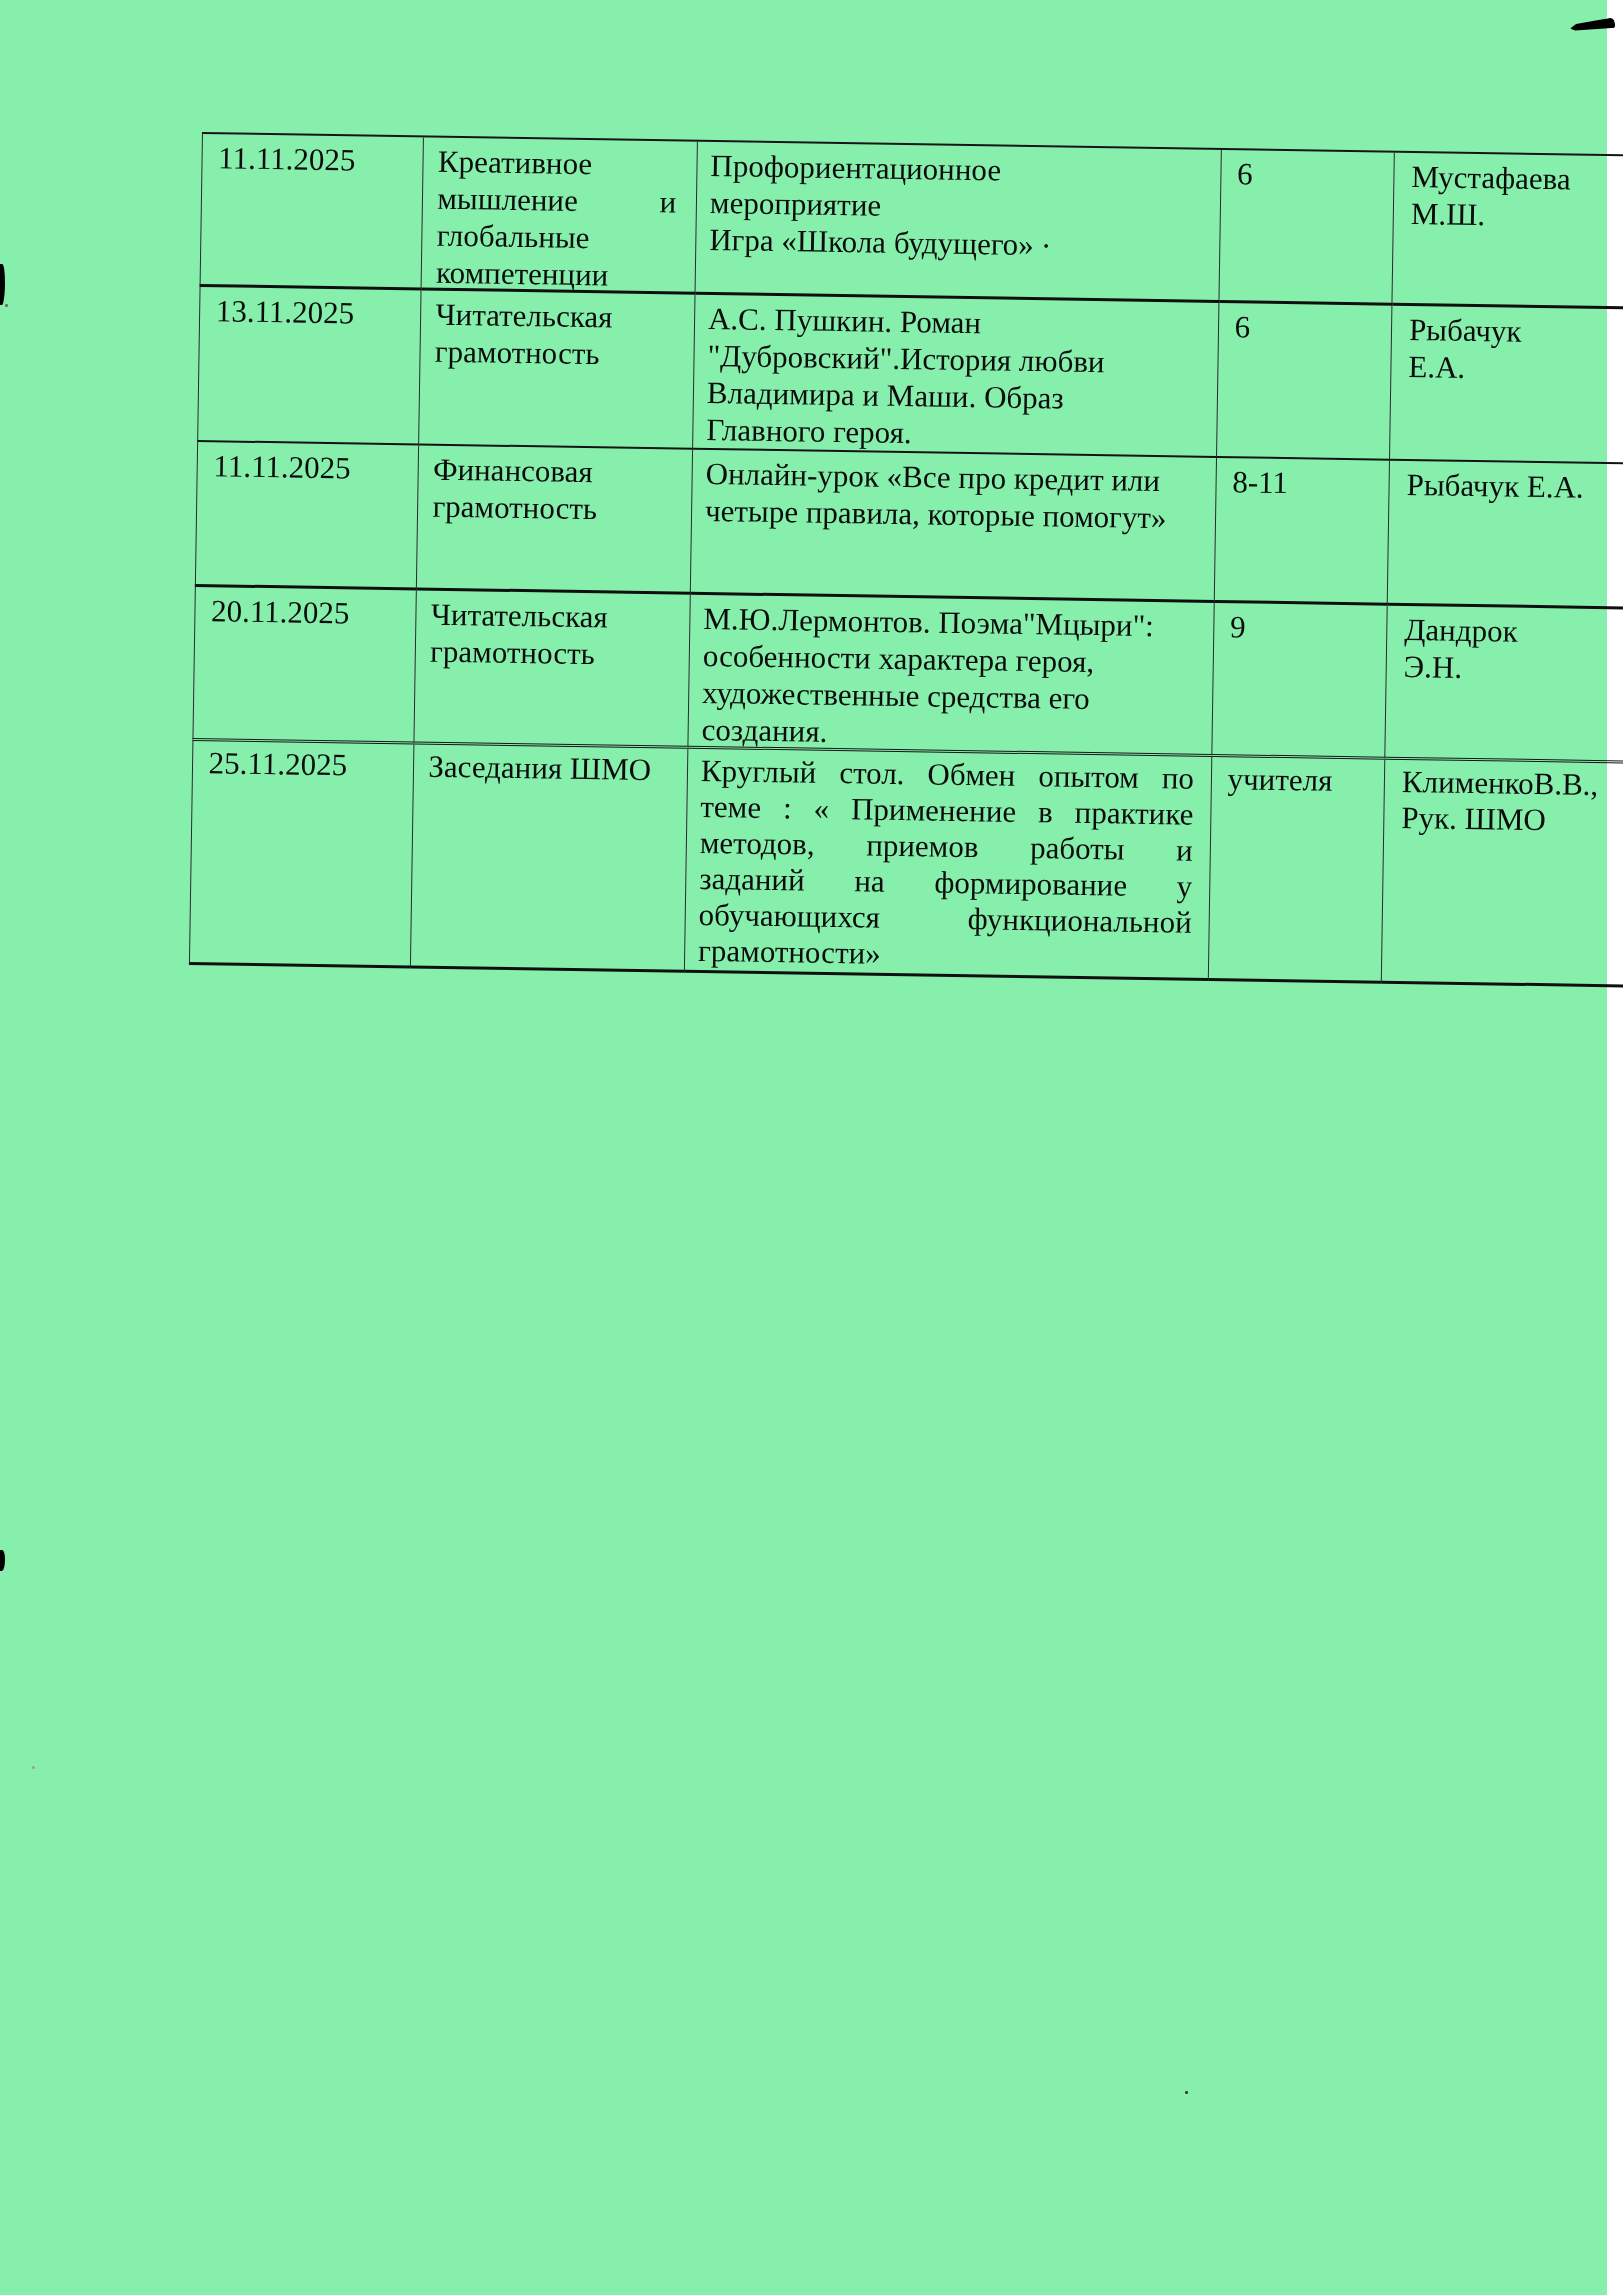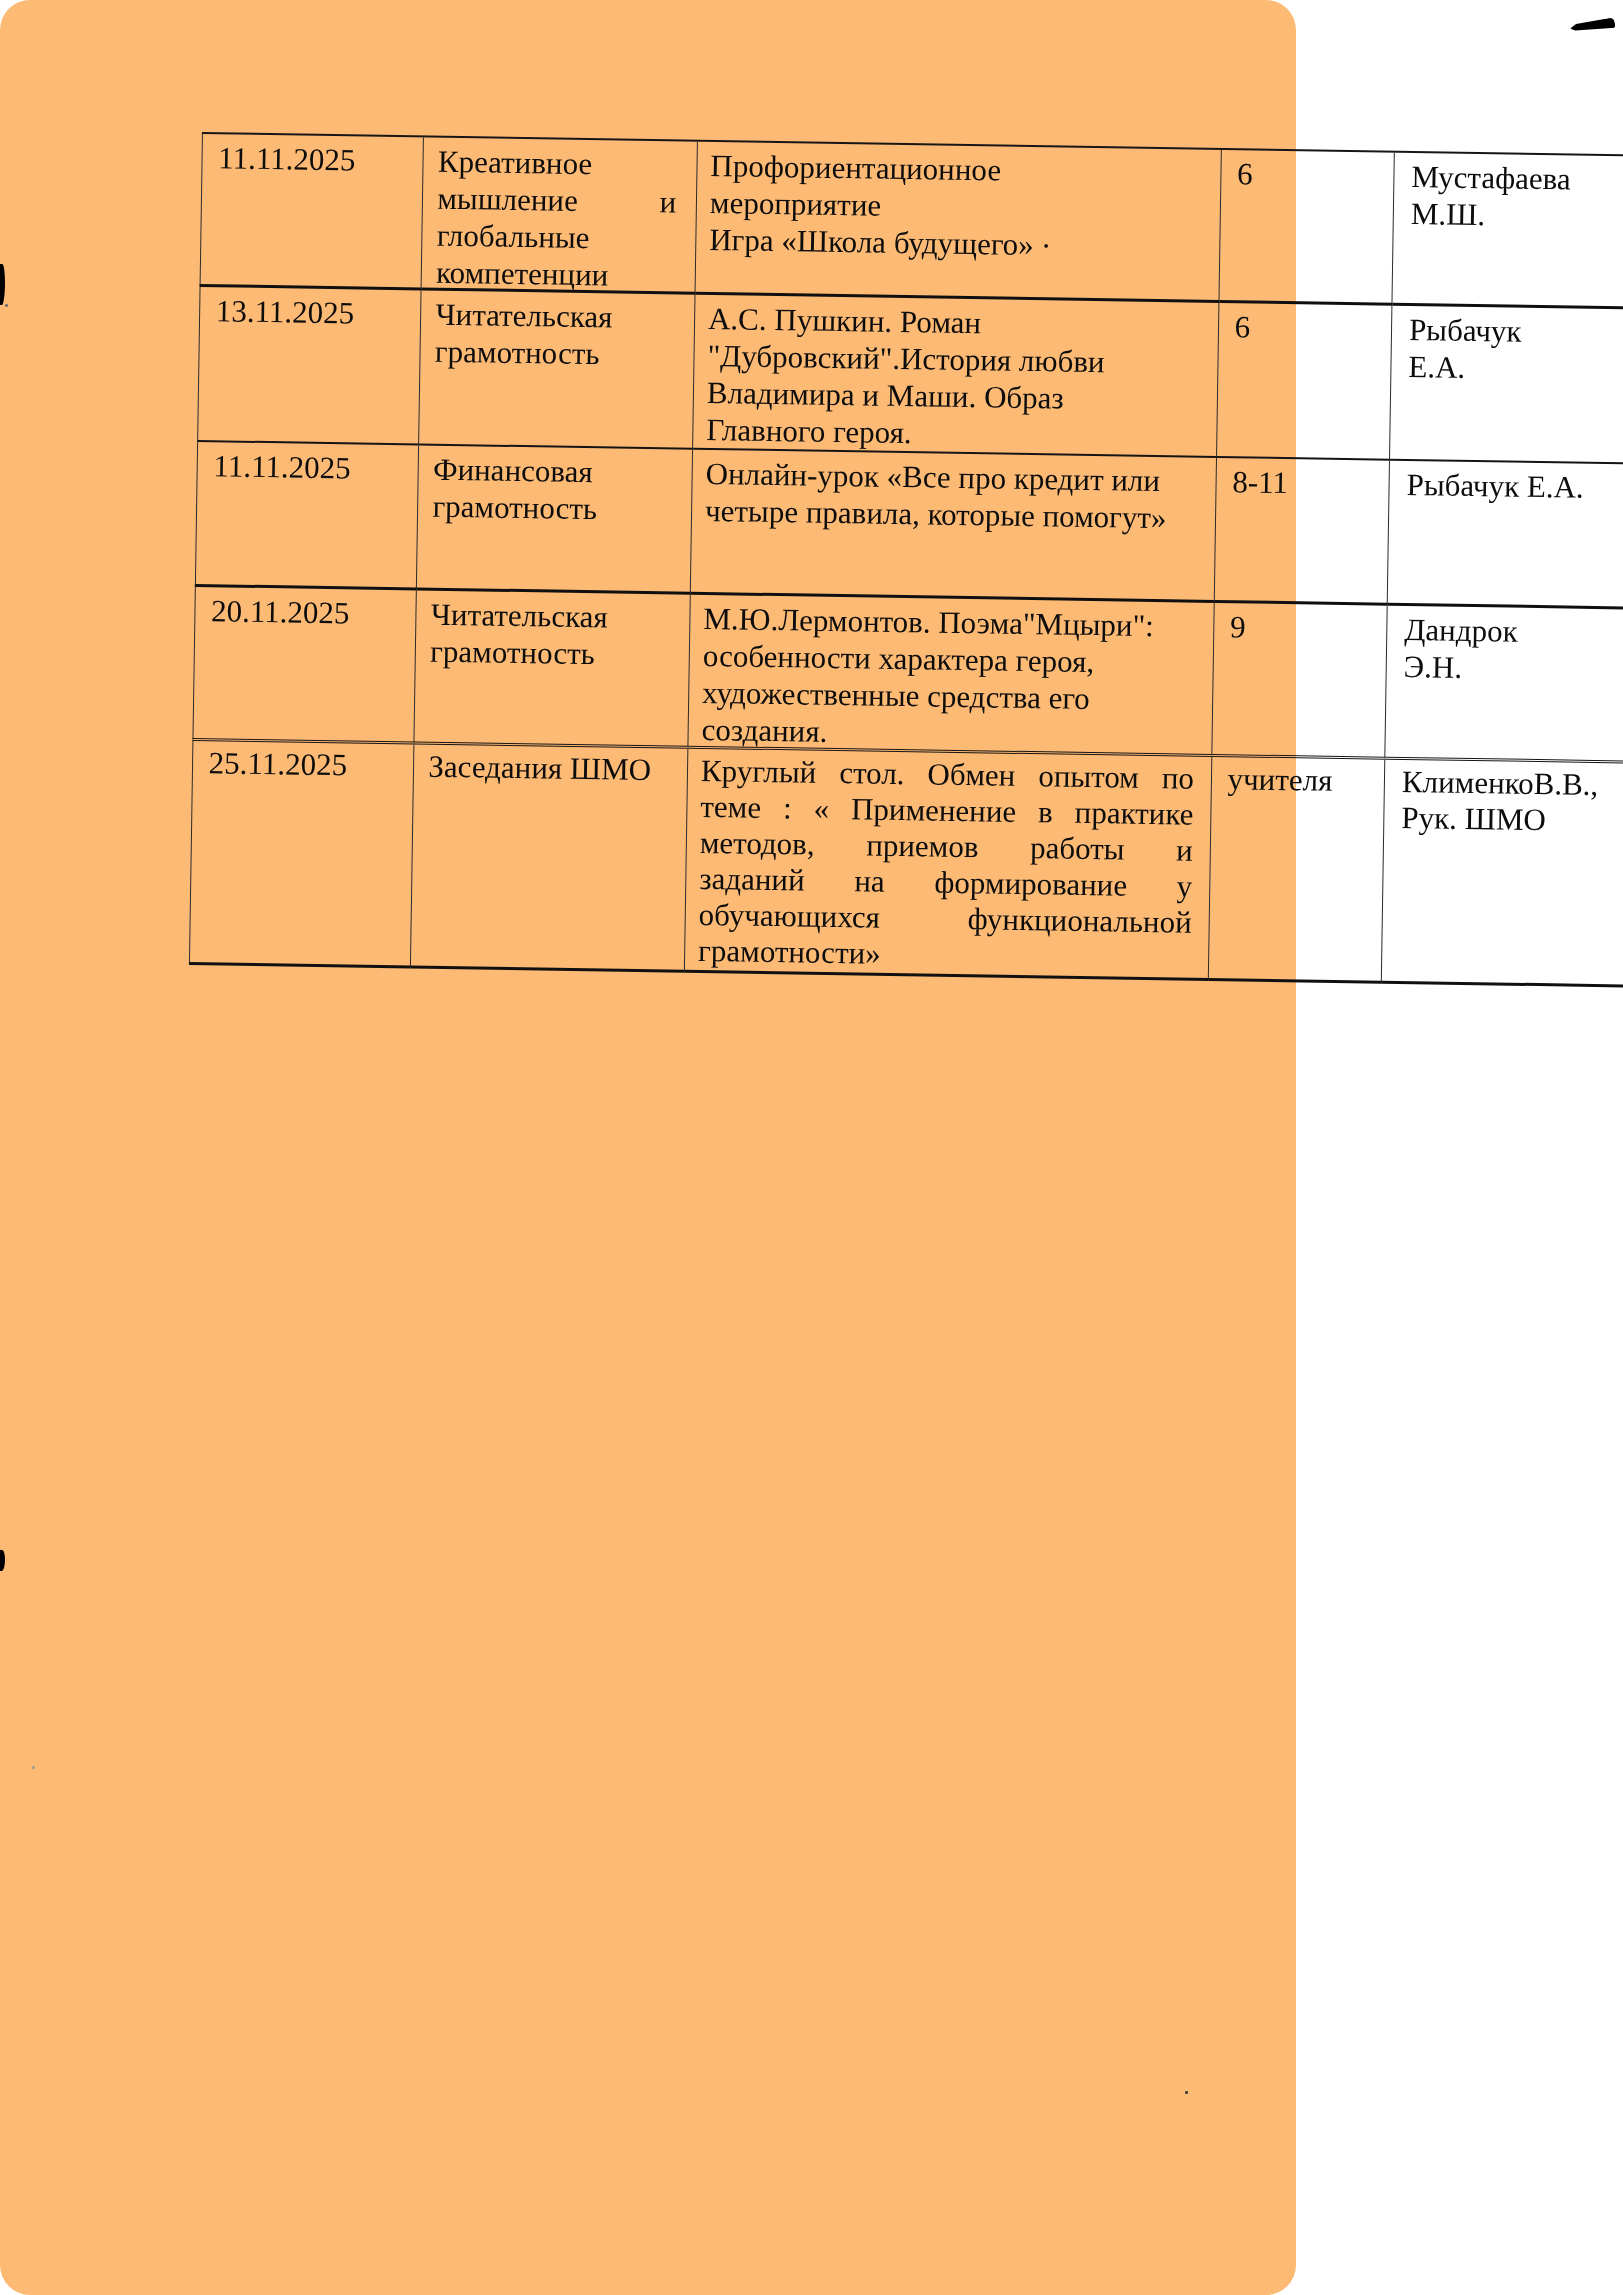--- a/index.html
+++ b/index.html
@@ -7,24 +7,23 @@
     padding: 0;
     width: 1623px;
     height: 2295px;
     background: #ffffff;
     overflow: hidden;
     font-family: "Liberation Serif", "DejaVu Serif", serif;
     color: #0d0d0d;
   }
   #page {
     position: relative;
-    width: 1296px;
+    width: 1607px;
     height: 2295px;
-    background: #fdba74;
-    border-radius: 30px;
+    background: #86efac;
   }
 
   
   #schedule-table {
     position: absolute;
     left: 202px;
     top: 132px;
     display: grid;
     grid-template-columns: 222px 274px 524px 173px 314px;
     border-top: 2px solid #161616;

